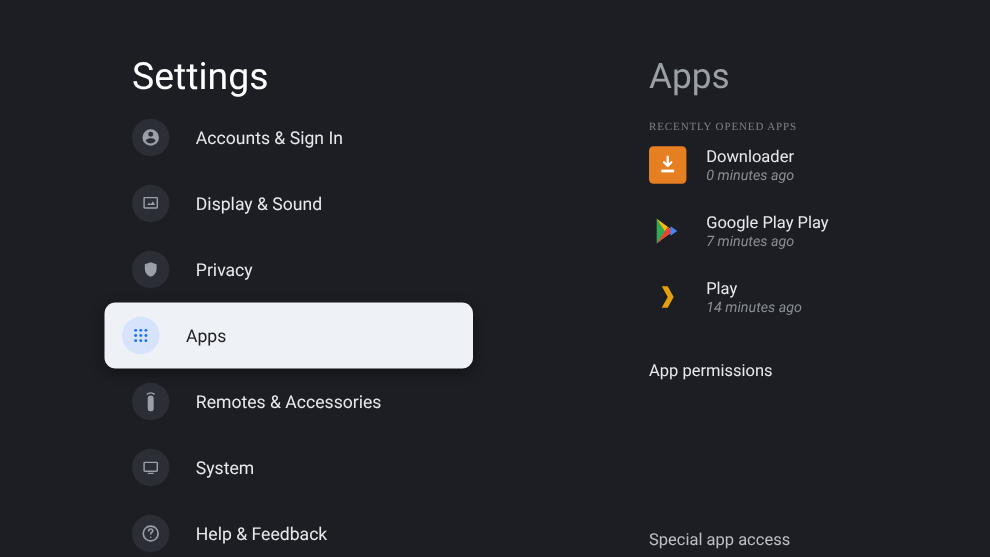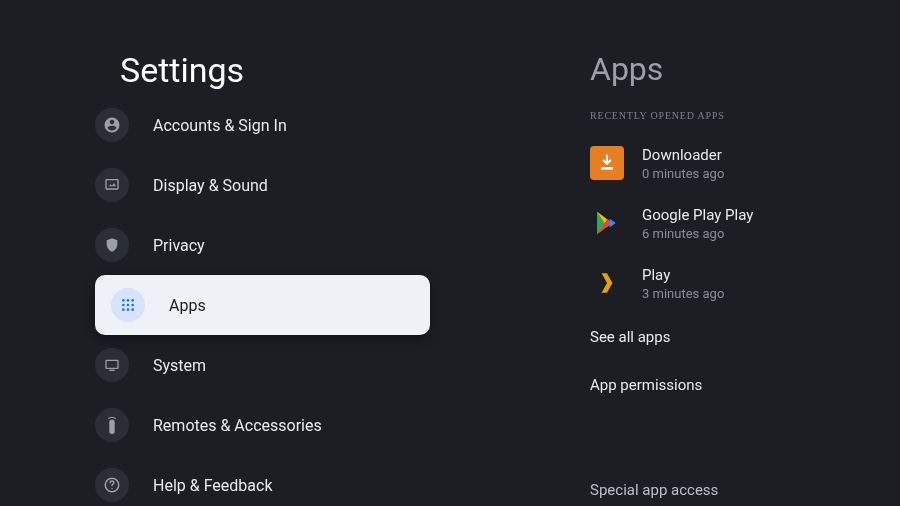--- a/index.html
+++ b/index.html
@@ -20,21 +20,21 @@
     font-weight: 400;
     margin-left: 120px;
     margin-bottom: 5px;
     color: #ffffff;
   }
   .menu { }
   .menu-item {
     display: flex;
     align-items: center;
     height: 60px;
-    padding-left: 95px;
+    padding-left: 120px;
     cursor: pointer;
     position: relative;
   }
   .menu-item .icon-wrap {
     width: 34px; height: 34px;
     border-radius: 50%;
     background: #2c2e35;
     display: flex; align-items: center; justify-content: center;
     margin-right: 24px;
     color: #9aa0a6;
@@ -76,39 +76,39 @@
     font-size: 10px;
     letter-spacing: 0.8px;
     color: #7d8189;
     text-transform: uppercase;
     margin-bottom: 12px;
     margin-top: 14px;
     font-family: Liberation Serif, serif;
   }
   .app-row {
     display: flex;
-    align-items: center;
     height: 60px;
     cursor: pointer;
   }
   .app-row .app-icon {
     width: 34px; height: 34px;
     margin-right: 18px;
     display: flex; align-items: center; justify-content: center;
     border-radius: 4px;
     flex-shrink: 0;
   }
   .app-row .app-text .app-name {
     font-size: 15px;
     color: #e8eaed;
   }
   .app-row .app-text .app-sub {
     font-size: 13px;
     color: #8a8e95;
     margin-top: 2px;
+    font-style: italic;
   }
   .link-row {
     font-size: 15px;
     color: #e8eaed;
     height: 48px;
     display: flex;
     align-items: center;
     cursor: pointer;
   }
   .fade-bottom {
@@ -171,36 +171,36 @@
             <circle cx="5" cy="19" r="2"></circle>
             <circle cx="12" cy="19" r="2"></circle>
             <circle cx="19" cy="19" r="2"></circle>
           </svg>
       </span>
       <span class="label">Apps</span>
     </div>
 
     <div class="menu-item">
       <span class="icon-wrap">
+        <svg width="14" height="18" viewBox="0 0 14 20" fill="currentColor">
+            <rect x="4" y="4" width="6" height="16" rx="3"></rect>
+            <path d="M3 3a6 6 0 018 0" stroke="currentColor" stroke-width="1.5" fill="none"></path>
+          </svg>
+      </span>
+      <span class="label">Remotes &amp; Accessories</span>
+    </div>
+
+    <div class="menu-item">
+      <span class="icon-wrap">
         <svg width="16" height="16" viewBox="0 0 24 24" fill="none" stroke="currentColor" stroke-width="2">
             <rect x="3" y="5" width="18" height="12" rx="1"></rect>
             <line x1="8" y1="20" x2="16" y2="20"></line>
           </svg>
       </span>
       <span class="label">System</span>
-    </div>
-
-    <div class="menu-item">
-      <span class="icon-wrap">
-        <svg width="14" height="18" viewBox="0 0 14 20" fill="currentColor">
-            <rect x="4" y="4" width="6" height="16" rx="3"></rect>
-            <path d="M3 3a6 6 0 018 0" stroke="currentColor" stroke-width="1.5" fill="none"></path>
-          </svg>
-      </span>
-      <span class="label">Remotes &amp; Accessories</span>
     </div>
 
     <div class="menu-item">
       <span class="icon-wrap">
         <svg width="18" height="18" viewBox="0 0 24 24" fill="none" stroke="currentColor" stroke-width="2">
             <circle cx="12" cy="12" r="9"></circle>
             <path d="M9.5 9a2.5 2.5 0 115 0c0 1.5-2.5 2-2.5 3.5" stroke-linecap="round"></path>
             <circle cx="12" cy="16.5" r="1" fill="currentColor" stroke="none"></circle>
           </svg>
       </span>
@@ -232,35 +232,34 @@
     <span class="app-icon">
       <svg width="30" height="30" viewBox="0 0 48 48">
           <path d="M8 6l24 18L8 42z" fill="#34a853"></path>
           <path d="M8 6l24 18-8 6L8 6z" fill="#fbbc04"></path>
           <path d="M8 42l24-18-8-6L8 42z" fill="#ea4335"></path>
           <path d="M32 24l10 7-10 7V24z" fill="#4285f4" transform="translate(-4 -7)"></path>
         </svg>
     </span>
     <div class="app-text">
       <div class="app-name">Google Play Play</div>
-      <div class="app-sub">6 minutes ago</div>
+      <div class="app-sub">7 minutes ago</div>
     </div>
   </div>
 
   <div class="app-row">
     <span class="app-icon plex-bg">
       <svg width="26" height="26" viewBox="0 0 24 24">
           <path d="M7 3h5l5 9-5 9H7l5-9-5-9z" fill="#e5a00d"></path>
         </svg>
     </span>
     <div class="app-text">
       <div class="app-name">Play</div>
-      <div class="app-sub">3 minutes ago</div>
-    </div>
-  </div>
-
-  <div class="link-row">See all apps</div>
+      <div class="app-sub">14 minutes ago</div>
+    </div>
+  </div>
+
 
 
   <div class="link-row">App permissions</div>
 
   <div class="link-row fade-bottom">Special app access</div>
 </div>
 
 </body></html>

